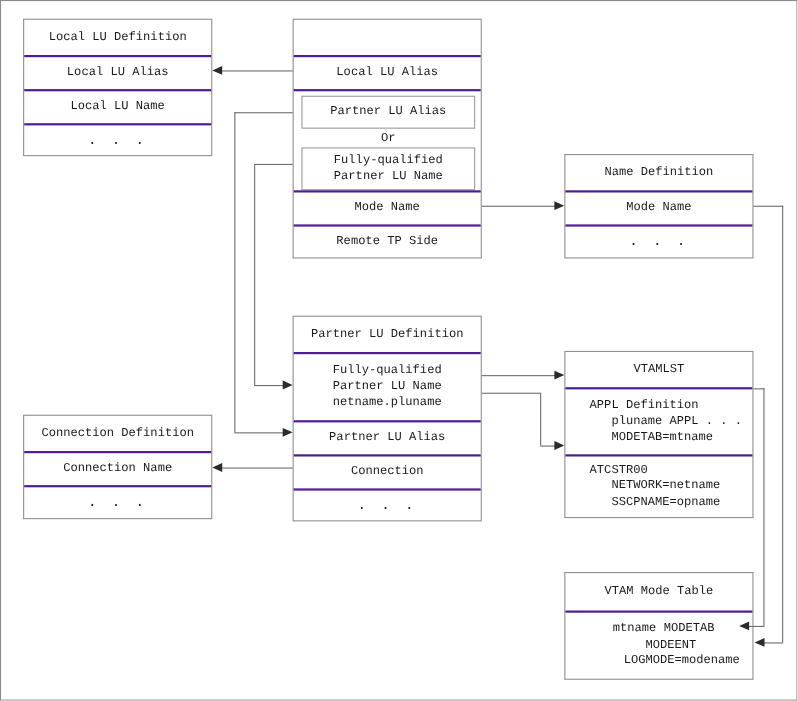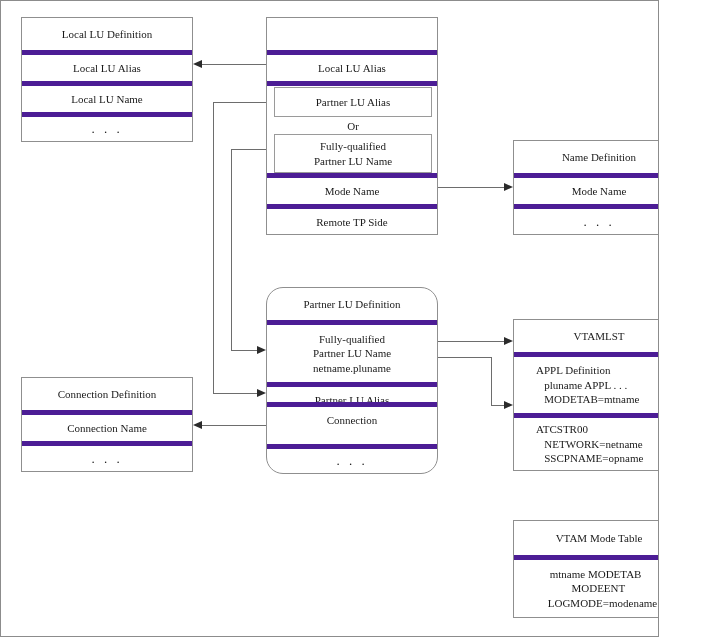--- a/index.html
+++ b/index.html
@@ -2,27 +2,27 @@
 <html><head>
 <meta charset="utf-8">
 <style>
   html, body {
     margin: 0;
     padding: 0;
     background: #ffffff;
   }
   #canvas {
     position: relative;
-    width: 659px;
+    width: 725px;
     height: 637px;
     background: #ffffff;
     box-sizing: border-box;
     border: 1px solid #8c8c8c;
     overflow: hidden;
-    font-family: Liberation Serif, serif;
+    font-family: Liberation Mono, monospace;
   }
   .box {
     position: absolute;
     box-sizing: border-box;
     border: 1px solid #8f8f8f;
     background: #ffffff;
   }
   .row {
     position: absolute;
     left: 0;
@@ -31,21 +31,21 @@
     display: flex;
     align-items: center;
     justify-content: center;
     font-size: 11px;
     color: #1a1a1a;
     line-height: 1.32;
     text-align: center;
     white-space: pre-line;
   }
   .row.sep {
-    border-top: 5px solid #4c1d95;
+    border-top: 2px solid #4c1d95;
   }
   .row.lft {
     justify-content: flex-start;
     text-align: left;
     padding-left: 22px;
     white-space: pre;
   }
   .inner {
     position: absolute;
     box-sizing: border-box;
@@ -118,27 +118,27 @@
     <div class="row sep" style="top:155px; height:31px;">Mode Name</div>
     <div class="row sep" style="top:186px; height:31px;">Remote TP Side</div>
   </div>
 
   <div class="box" style="left:512px; top:139px; width:172px; height:95px;">
     <div class="row" style="top:0; height:32px;">Name Definition</div>
     <div class="row sep" style="top:32px; height:31px;">Mode Name</div>
     <div class="row sep dots" style="top:63px; height:30px;">. . .</div>
   </div>
 
-  <div class="box" style="left:265px; top:286px; width:172px; height:187px;border-radius:17px;">
+  <div class="box" style="left:265px; top:286px; width:172px; height:187px;">
     <div class="row" style="top:0; height:32px;">Partner LU Definition</div>
     <div class="row sep" style="top:32px; height:62px;">Fully-qualified
 Partner LU Name
 netname.pluname</div>
     <div class="row sep" style="top:94px; height:31px;">Partner LU Alias</div>
-    <div class="row sep" style="top:114px; height:31px;text-align:right;">Connection</div>
+    <div class="row sep" style="top:125px; height:31px;text-align:right;">Connection</div>
     <div class="row sep dots" style="top:156px; height:29px;">. . .</div>
   </div>
 
   <div class="box" style="left:512px; top:286px; width:172px; height:152px;margin-top:32px;">
     <div class="row" style="top:0; height:32px;">VTAMLST</div>
     <div class="row sep lft" style="top:32px; height:61px;">APPL Definition
    pluname APPL . . .
    MODETAB=mtname</div>
     <div class="row sep lft" style="top:93px; height:57px;">ATCSTR00
    NETWORK=netname

